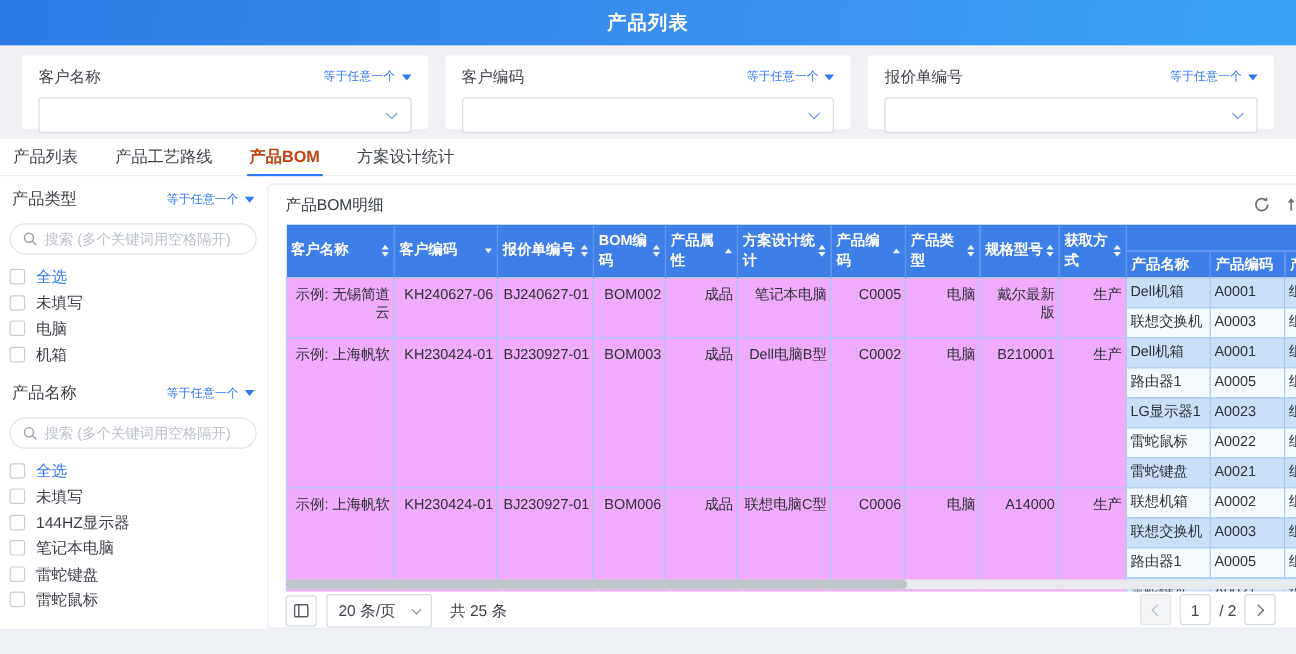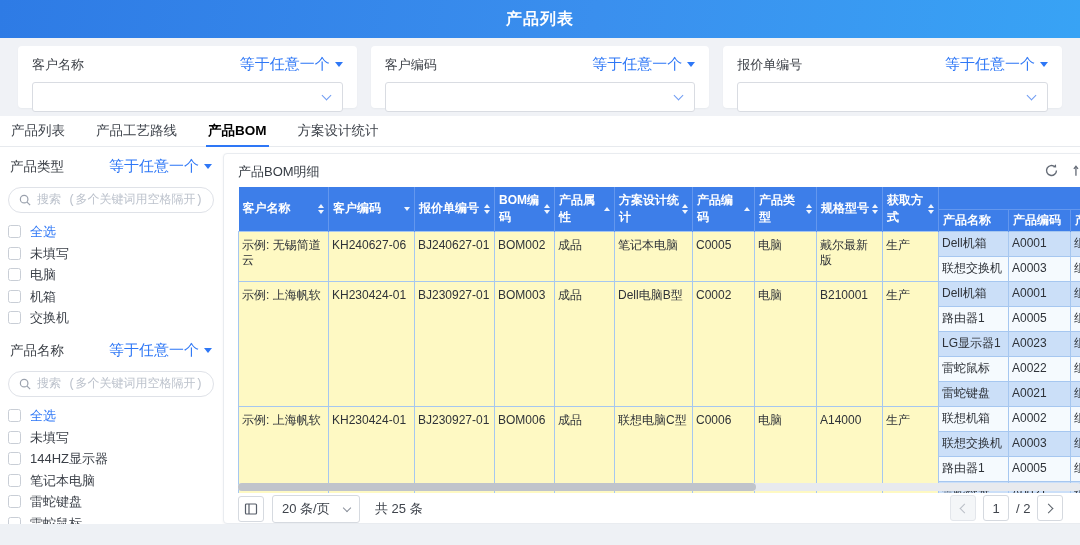--- a/index.html
+++ b/index.html
@@ -11,49 +11,49 @@
   .top-bar { height:38px; display:flex; align-items:center; justify-content:center;
     background:linear-gradient(100deg,#2e7be5 0%,#3a8fee 55%,#38a3f5 100%);
     color:#fff; font-size:16px; font-weight:bold; letter-spacing:1px; }
 
   
   .filter-band { height:78px; background:#f0f2f6; padding:8px 18px; display:flex; gap:14px; }
   .filter-card { flex:1 1 0; background:#fff; border-radius:4px; padding:9px 14px 10px;
     box-shadow:0 1px 2px rgba(30,40,60,.04); }
   .fc-row1 { display:flex; justify-content:space-between; align-items:center; }
   .fc-label { font-size:13px; color:#3f434a; }
-  .fc-op { font-size:15px; color:#2e77f6; display:flex; align-items:center; gap:5px; cursor:pointer; }
+  .fc-op { font-size:10px; color:#2e77f6; display:flex; align-items:center; gap:5px; cursor:pointer; }
   .tri-dn-blue { width:0; height:0; border-left:4px solid transparent; border-right:4px solid transparent;
     border-top:5px solid #2e77f6; }
   .fc-select { margin-top:8px; height:30px; border:1px solid #d9dce2; border-radius:3px;
     position:relative; background:#fff; cursor:pointer; }
   .chev { display:inline-block; width:7px; height:7px; border-right:1.6px solid #6f9cf3;
     border-bottom:1.6px solid #6f9cf3; transform:rotate(45deg); }
   .fc-select .chev { position:absolute; right:12px; top:9px; }
 
   
   .tabs { height:31px; background:#fff; border-bottom:1px solid #e7eaee; display:flex;
     gap:27px; padding:0 9px; align-items:center; }
   .tab { font-size:13.5px; color:#3e434b; padding:7px 2px; position:relative; cursor:pointer; height:100%;
     display:flex; align-items:center; }
-  .tab.active { color:#000000; font-weight:bold; }
+  .tab.active { color:#c2410c; font-weight:bold; }
   .tab.active::after { content:""; position:absolute; left:0; right:0; bottom:-1px; height:2px; background:#2e77f6; }
 
   
   .content { position:absolute; top:147px; left:0; width:1080px; height:398px; background:#fff; }
 
   
   .sidebar { position:absolute; left:8px; top:10px; width:206px; }
   .side-section { margin-bottom:17px; }
   .side-head { display:flex; justify-content:space-between; align-items:center; margin:0 2px 11px; }
   .side-title { font-size:13.5px; color:#3c4047; }
   .side-search { height:26px; border:1px solid #dfe2e8; border-radius:13px; display:flex;
     align-items:center; padding:0 10px; gap:6px; margin-bottom:12px; background:#fff; }
   .side-search input { border:none; outline:none; flex:1; font-size:12px; color:#3c4047;
-    font-family:Liberation Mono, monospace; background:transparent; }
+    font-family:Liberation Sans, sans-serif; background:transparent; }
   .side-search input::placeholder { color:#bcc2cc; }
   .opt { display:flex; align-items:center; gap:9px; margin-bottom:8.5px; cursor:pointer; }
   .cb { width:13px; height:13px; border:1px solid #c9ced6; border-radius:2.5px; background:#fff; flex:0 0 auto; }
   .opt-label { font-size:13px; color:#3a3f47; line-height:13px; }
   .opt.all .opt-label { color:#2e77f6; }
 
   
   .main-card { position:absolute; left:223px; top:6px; width:887px; height:371px;
     background:#fff; border:1px solid #e9ecf0; border-radius:4px;
     box-shadow:0 1px 3px rgba(31,45,61,.05); }
@@ -70,21 +70,21 @@
   thead tr { height:22px; }
   th.group-empty { border-bottom:1px solid #6397ee; }
   .th-flex { display:flex; justify-content:space-between; align-items:center; }
   .sort { display:flex; flex-direction:column; gap:2px; align-items:center; }
   .tri-up { width:0; height:0; border-left:3.5px solid transparent; border-right:3.5px solid transparent;
     border-bottom:4px solid rgba(255,255,255,.92); }
   .tri-dn { width:0; height:0; border-left:3.5px solid transparent; border-right:3.5px solid transparent;
     border-top:4px solid rgba(255,255,255,.92); }
   tbody td { border:1px solid #a6c7f0; font-size:12px; color:#2e3238; padding:2px 3px;
     height:25px; vertical-align:middle; word-break:break-all; line-height:15px; }
-  td.g { background:#fef9c3; vertical-align:top; padding-top:6px; }
+  td.g { background:#f0abfc; vertical-align:top; padding-top:6px;text-align:right; }
   td.odd { background:#cbdff8; }
   td.even { background:#f5fafe; }
 
   .hscroll { position:absolute; left:0; bottom:2px; width:843px; height:8px; border-radius:4px;
     background:#e8eaee; }
   .hscroll .thumb { position:absolute; left:0; top:0; width:518px; height:8px; border-radius:4px;
     background:#c0c4cb; cursor:pointer; }
 
   
   .card-foot { position:absolute; left:14px; top:341px; height:28px; width:830px; }
@@ -189,24 +189,20 @@
           <span class="opt-label">未填写</span>
         </div>
         <div class="opt">
           <span class="cb"></span>
           <span class="opt-label">电脑</span>
         </div>
         <div class="opt">
           <span class="cb"></span>
           <span class="opt-label">机箱</span>
         </div>
-        <div class="opt">
-          <span class="cb"></span>
-          <span class="opt-label">交换机</span>
-        </div>
       </div>
       <div class="side-section">
         <div class="side-head">
           <span class="side-title">产品名称</span>
           <span class="fc-op">
             <span>等于任意一个</span>
             <span class="tri-dn-blue"></span>
           </span>
         </div>
         <div class="side-search">

